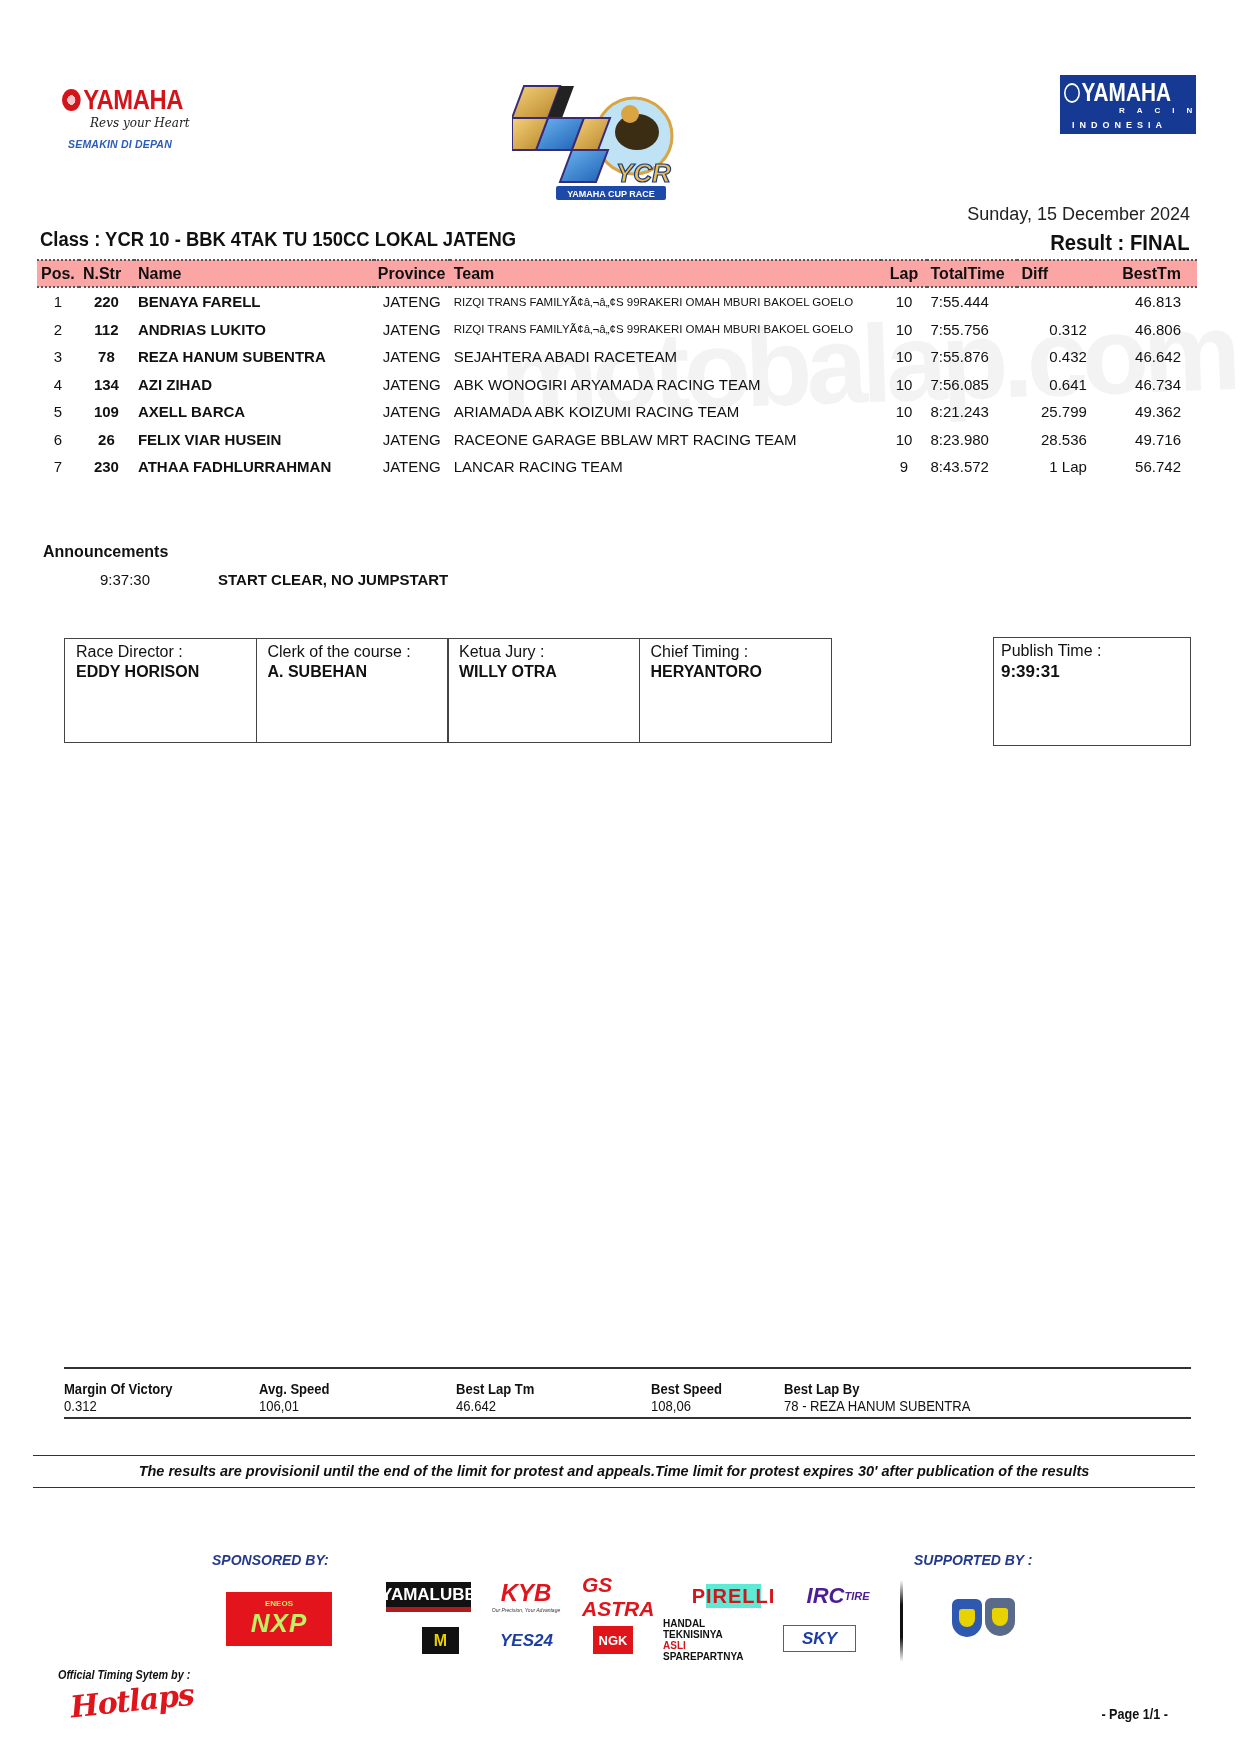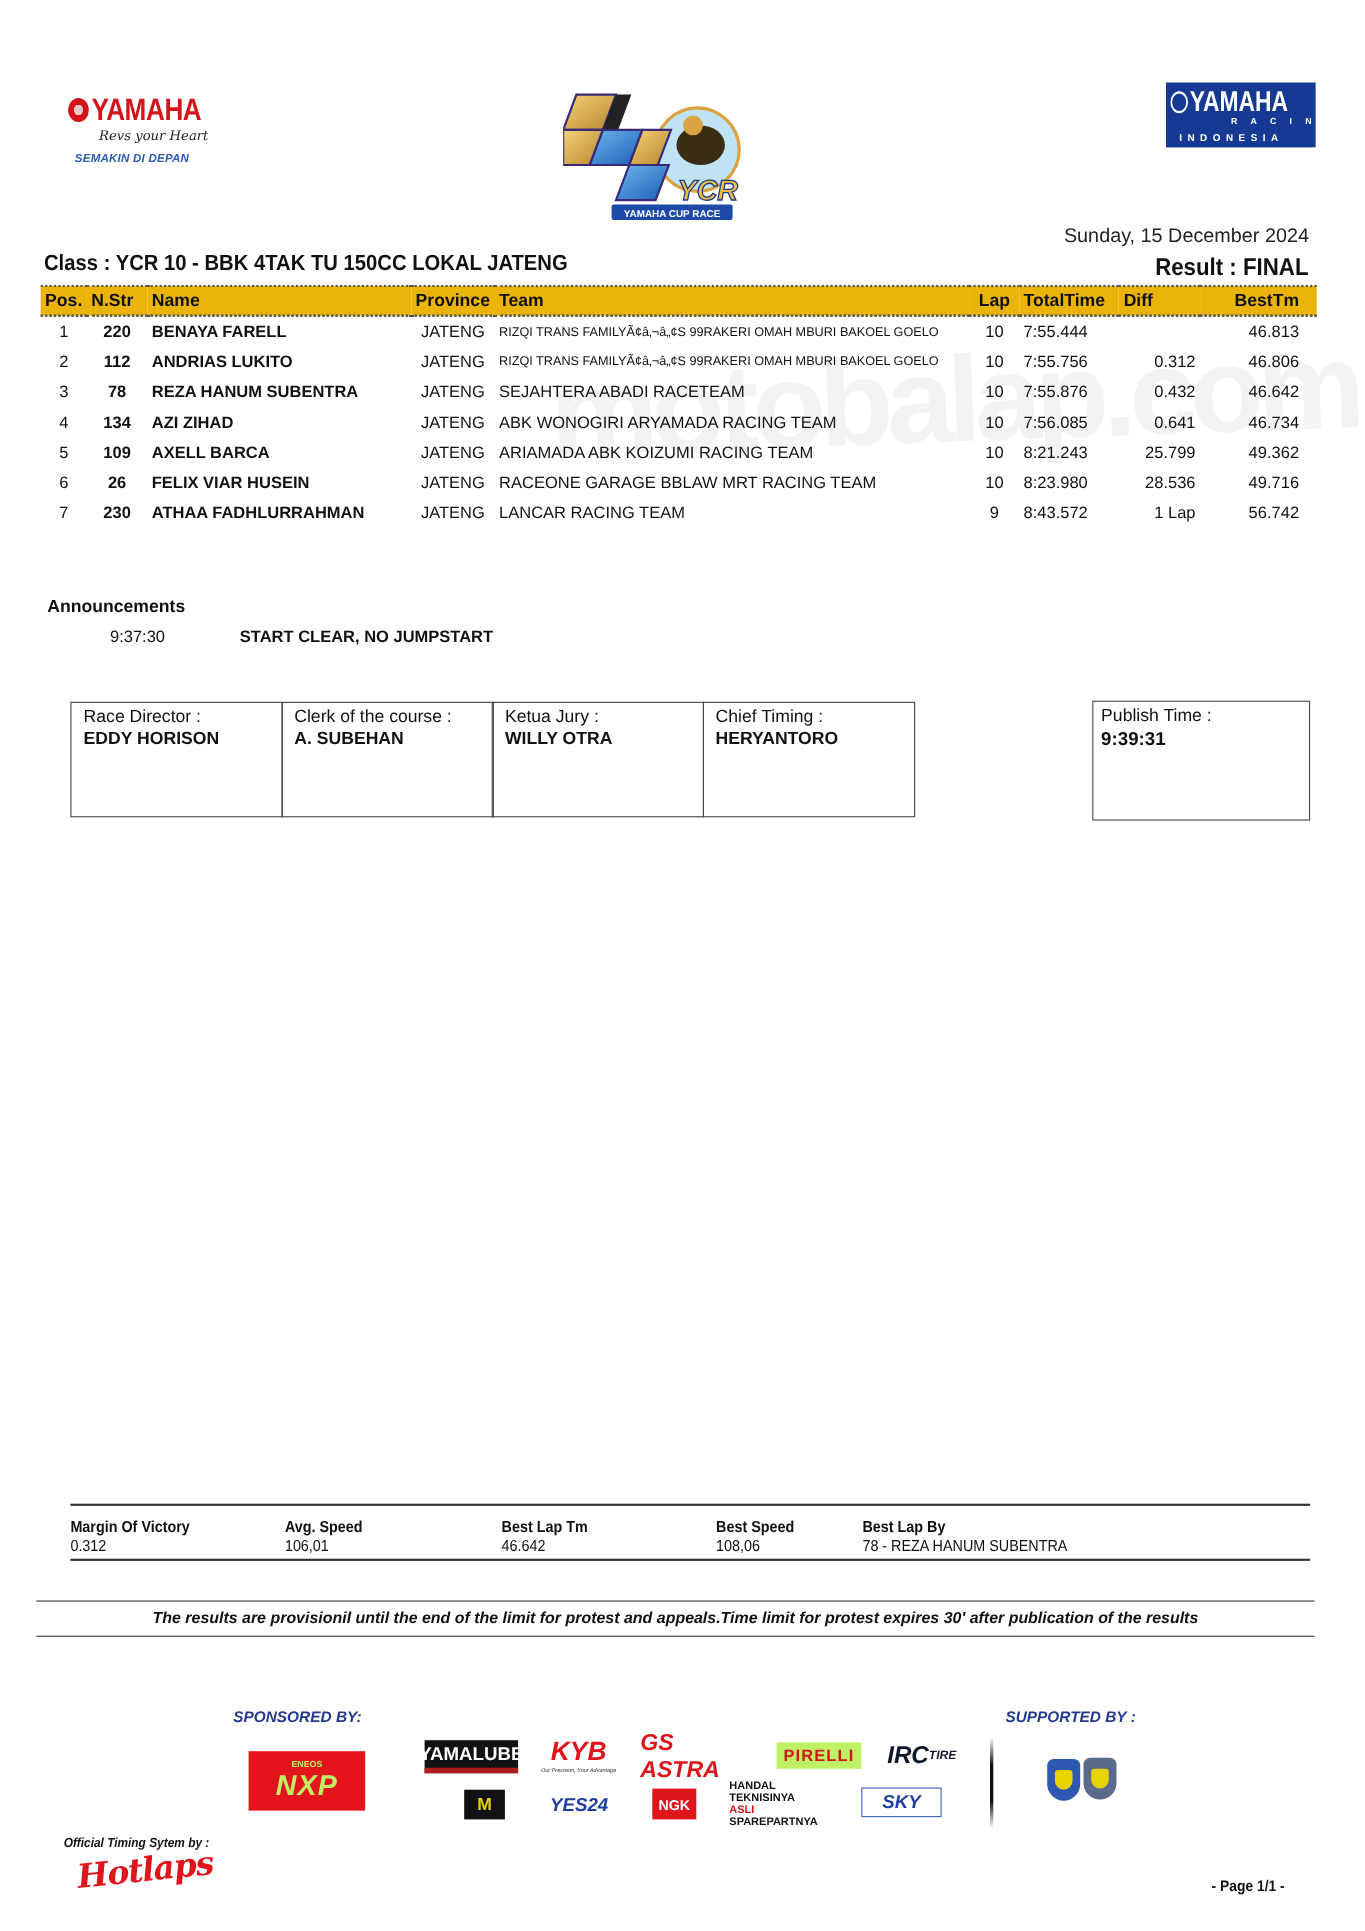--- a/index.html
+++ b/index.html
@@ -19,21 +19,21 @@
   .yr-emblem { width: 20px; height: 20px; border-radius: 50%; border: 2px solid #fff; box-sizing: border-box; }
   .yr-racing { position: absolute; left: 14px; top: 31px; font-size: 8px; letter-spacing: 12px; font-weight: bold; padding-left: 45px; }
   .yr-indo { position: absolute; left: 12px; top: 45px; font-size: 9px; letter-spacing: 5px; font-weight: bold; }
 
   .date { right: 51px; top: 204px; font-size: 18px; color: #222; }
   .class-title { left: 40px; top: 228px; font-size: 20px; font-weight: bold; transform: scaleX(0.92); transform-origin: left; }
   .result-status { right: 51px; top: 230px; font-size: 22px; font-weight: bold; transform: scaleX(0.92); transform-origin: right; }
 
   
   .results { left: 37px; top: 259px; width: 1160px; border-collapse: collapse; font-size: 15px; }
-  .results thead tr { background: #eab308; border-top: 2px dotted #555; border-bottom: 2px dotted #555; }
+  .results thead tr { background: #fca5a5; border-top: 2px dotted #555; border-bottom: 2px dotted #555; }
   .results th { font-weight: bold; text-align: left; height: 25px; padding: 0 4px; font-size: 16px; white-space: nowrap; }
   .results td { height: 27.5px; padding: 0 4px; white-space: nowrap; }
   .c-pos { width: 34px; text-align: center !important; }
   .c-nstr { width: 50px; text-align: center !important; font-weight: bold; }
   .c-name { width: 245px; font-weight: bold; }
   .c-prov { width: 68px; text-align: center; }
   .c-team { width: 432px; }
   .c-team.small { font-size: 11.5px; }
   .c-lap { width: 40px; text-align: center !important; }
   .c-total { width: 86px; }
@@ -71,22 +71,22 @@
   .sponsored-by { left: 212px; top: 1552px; font-size: 14px; font-weight: bold; font-style: italic; color: #233a8c; }
   .supported-by { left: 914px; top: 1552px; font-size: 14px; font-weight: bold; font-style: italic; color: #233a8c; }
   .sp { position: absolute; display: flex; align-items: center; justify-content: center; font-weight: bold; box-sizing: border-box; }
   .eneos { left: 226px; top: 1592px; width: 106px; height: 54px; background: #e3141b; color: #bef264; flex-direction: column; }
   .eneos .s1 { font-size: 8px; }
   .eneos .s2 { font-size: 26px; font-style: italic; letter-spacing: 1px; }
   .yamalube { left: 386px; top: 1582px; width: 85px; height: 30px; background: #111; color: #fff; font-size: 17px; border-bottom: 5px solid #b01b1b; transform: scaleX(1); }
   .kyb { left: 484px; top: 1580px; width: 84px; height: 32px; color: #e0141b; font-size: 24px; font-style: italic; flex-direction: column; }
   .kyb .tag { font-size: 5px; color: #333; font-weight: normal; }
   .gsastra { left: 582px; top: 1584px; width: 96px; height: 26px; color: #e0141b; font-size: 21px; font-style: italic; }
-  .pirelli { left: 706px; top: 1584px; width: 77px; height: 24px; background: #bef264; color: #d4141b; font-size: 15px; letter-spacing: 1px; }
-  .irc { left: 797px; top: 1583px; width: 82px; height: 26px; color: #0f172a; font-size: 22px; font-style: italic; text-align: center; }
+  .pirelli { left: 706px; top: 1584px; width: 55px; height: 24px; background: #5eead4; color: #d4141b; font-size: 20px; letter-spacing: 1px; }
+  .irc { left: 797px; top: 1583px; width: 82px; height: 26px; color: #4c1d95; font-size: 22px; font-style: italic; text-align: center; }
   .irc .tire { font-size: 11px; }
   .motospirit { left: 422px; top: 1627px; width: 37px; height: 27px; background: #111; color: #e8d000; font-size: 16px; }
   .yes24 { left: 499px; top: 1624px; width: 55px; height: 33px; color: #1d3ea0; font-size: 17px; font-style: italic; }
   .ngk { left: 593px; top: 1626px; width: 40px; height: 28px; background: #e0141b; color: #fff; font-size: 13px; }
   .handal { left: 663px; top: 1625px; width: 94px; height: 30px; flex-direction: column; font-size: 10px; color: #111; line-height: 1.1; }
   .handal .red { color: #d4141b; }
   .sky { left: 783px; top: 1625px; width: 73px; height: 27px; border: 1.5px solid #3a5fbf; color: #1d3ea0; font-size: 17px; font-style: italic; }
   .sponsor-divider { left: 900px; top: 1580px; width: 3px; height: 82px; background: linear-gradient(#fff, #111 30%, #111 70%, #fff); }
   .badge { position: absolute; width: 30px; height: 38px; background: #2f58b0; border-radius: 6px 6px 15px 15px; display: flex; align-items: center; justify-content: center; }
   .badge span { width: 16px; height: 18px; background: #e8d200; border-radius: 3px 3px 8px 8px; display: block; }

